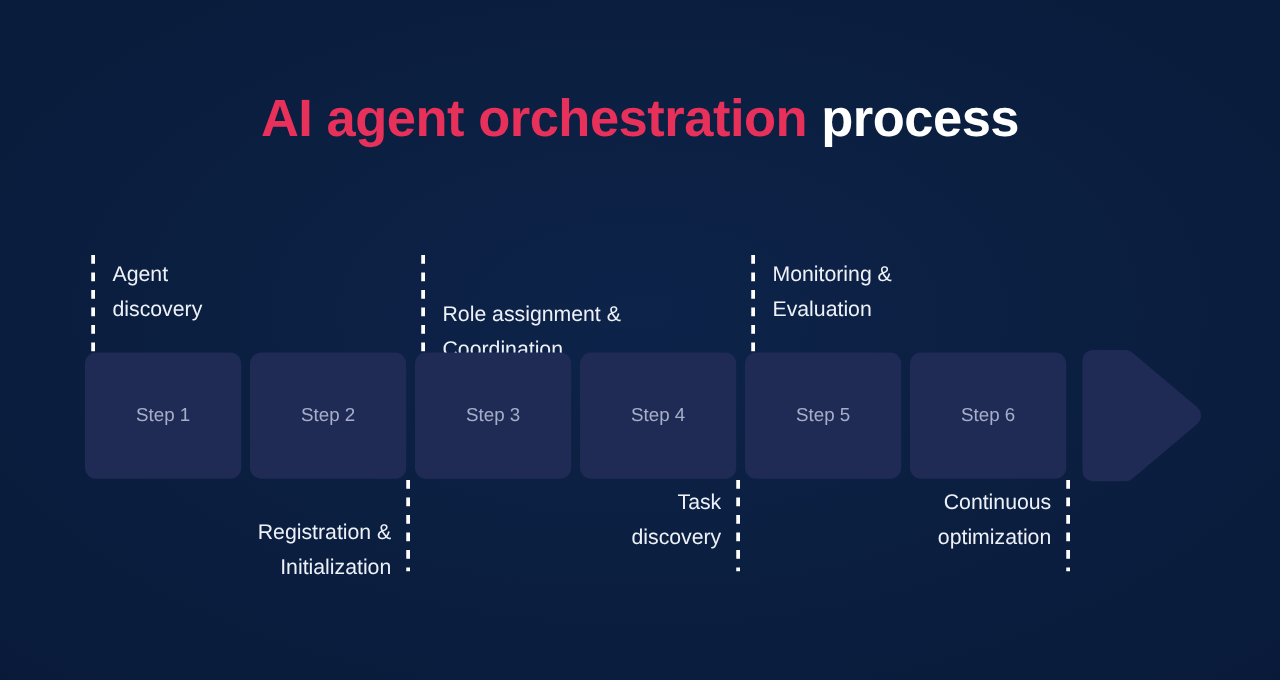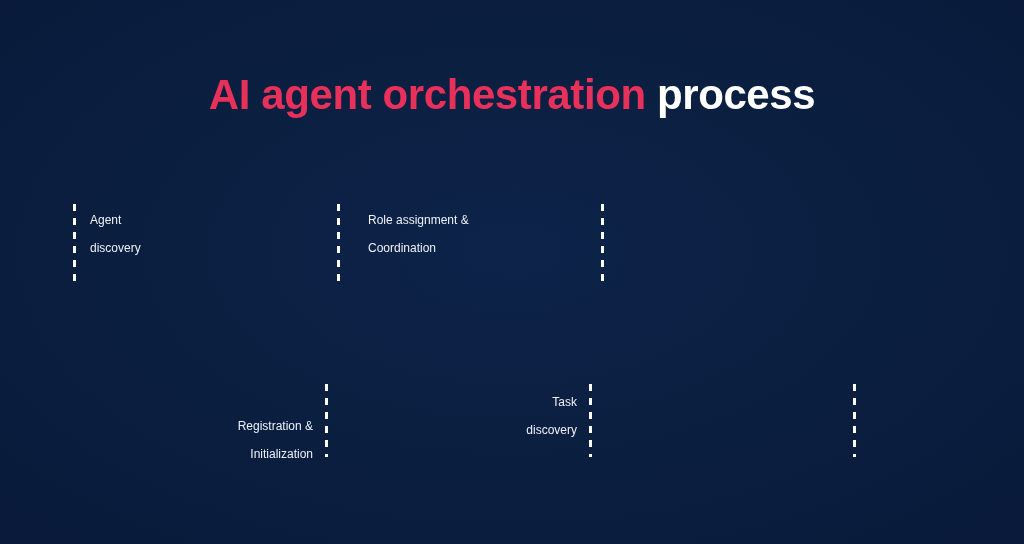--- a/index.html
+++ b/index.html
@@ -94,21 +94,21 @@
     background-size: 3px 14px;
     background-repeat: repeat-y;
   }
   .tick.top    { top: 6px;   height: 80px; }
   .tick.bottom { top: 186px; height: 73px; }
 
   
   .label {
     position: absolute;
     color: #eef1f8;
-    font-size: 12px;
+    font-size: 17px;
     line-height: 28px;
     white-space: pre-line;
   }
   .label.top {
     top: 8px;
     text-align: left;
   }
   .label.bottom {
     top: 190px;
     text-align: right;
@@ -126,22 +126,64 @@
     <div class="tick top" style="left:5px;"></div>
     <div class="tick top" style="left:269px;"></div>
     <div class="tick top" style="left:533px;"></div>
 
     <div class="tick bottom" style="left:257px;"></div>
     <div class="tick bottom" style="left:521px;"></div>
     <div class="tick bottom" style="left:785px;"></div>
 
     <div class="label top" style="left:22px; width:230px;">Agent
 discovery</div>
-    <div class="label top" style="left:300px; width:250px;">Role assignment &amp;
+    <div class="label top" style="left:286px; width:250px;margin-top:32px;">Role assignment &amp;
 Coordination</div>
+    <div class="label top" style="left:550px; width:230px;">Monitoring &amp;
+Evaluation</div>
 
     <div class="label bottom" style="left:17px; width:228px;margin-top:24px;">Registration &amp;
 Initialization</div>
     <div class="label bottom" style="left:281px; width:228px;">Task
 discovery</div>
+    <div class="label bottom" style="left:545px; width:228px;">Continuous
+optimization</div>
 
+    <div class="boxes">
+
+      <div class="step-box" style="left:0px;">
+        <span>Step 1</span>
+      </div>
+      <div class="step-box" style="left:132px;">
+        <span>Step 2</span>
+      </div>
+      <div class="step-box" style="left:264px;">
+        <span>Step 3</span>
+      </div>
+      <div class="step-box" style="left:396px;">
+        <span>Step 4</span>
+      </div>
+      <div class="step-box" style="left:528px;">
+        <span>Step 5</span>
+      </div>
+      <div class="step-box" style="left:660px;">
+        <span>Step 6</span>
+      </div>
+
+      <div class="arrow-head">
+        <svg width="101" height="113" viewBox="0 0 101 113" xmlns="http://www.w3.org/2000/svg">
+          <path d="M 4 12
+                   A 8 8 0 0 1 12 4
+                   L 38 4
+                   A 10 10 0 0 1 45 7
+                   L 96 50
+                   A 9 9 0 0 1 96 63
+                   L 45 106
+                   A 10 10 0 0 1 38 109
+                   L 12 109
+                   A 8 8 0 0 1 4 101
+                   Z" fill="#1f2b55"></path>
+        </svg>
+      </div>
+
+    </div>
   </div>
 </div>
 
 </body></html>

